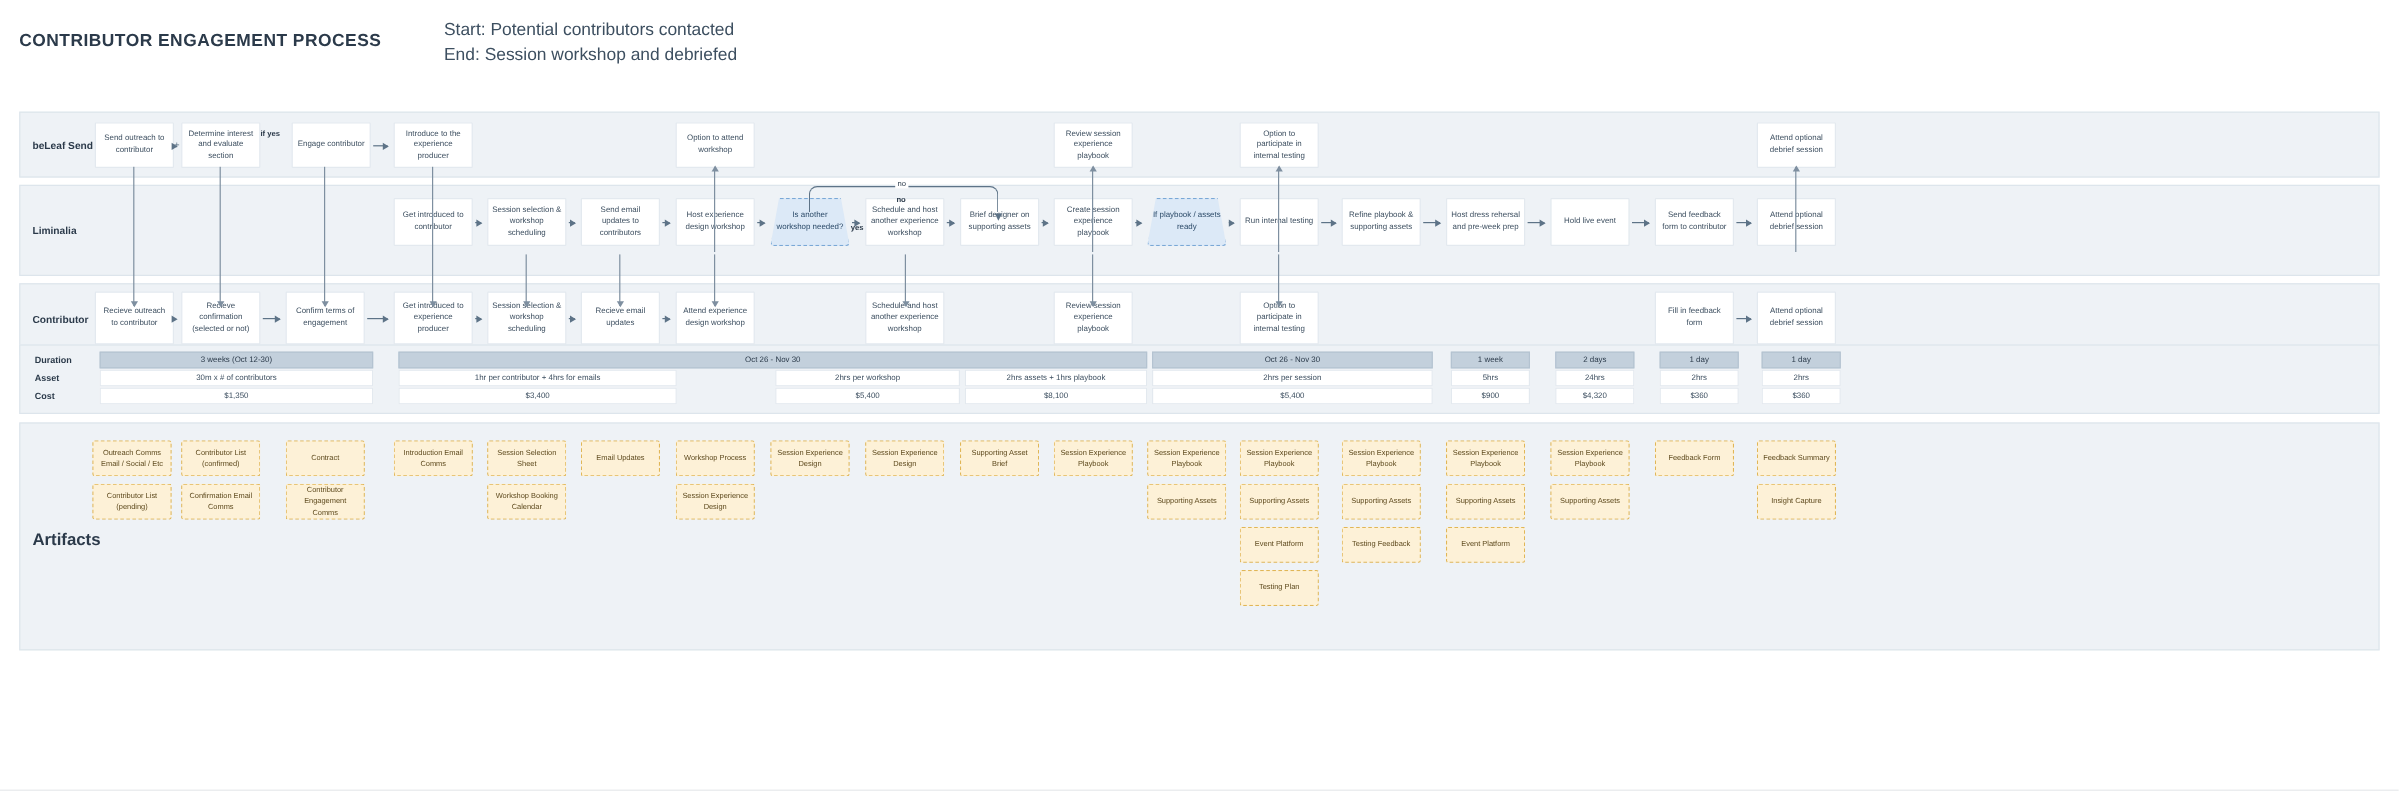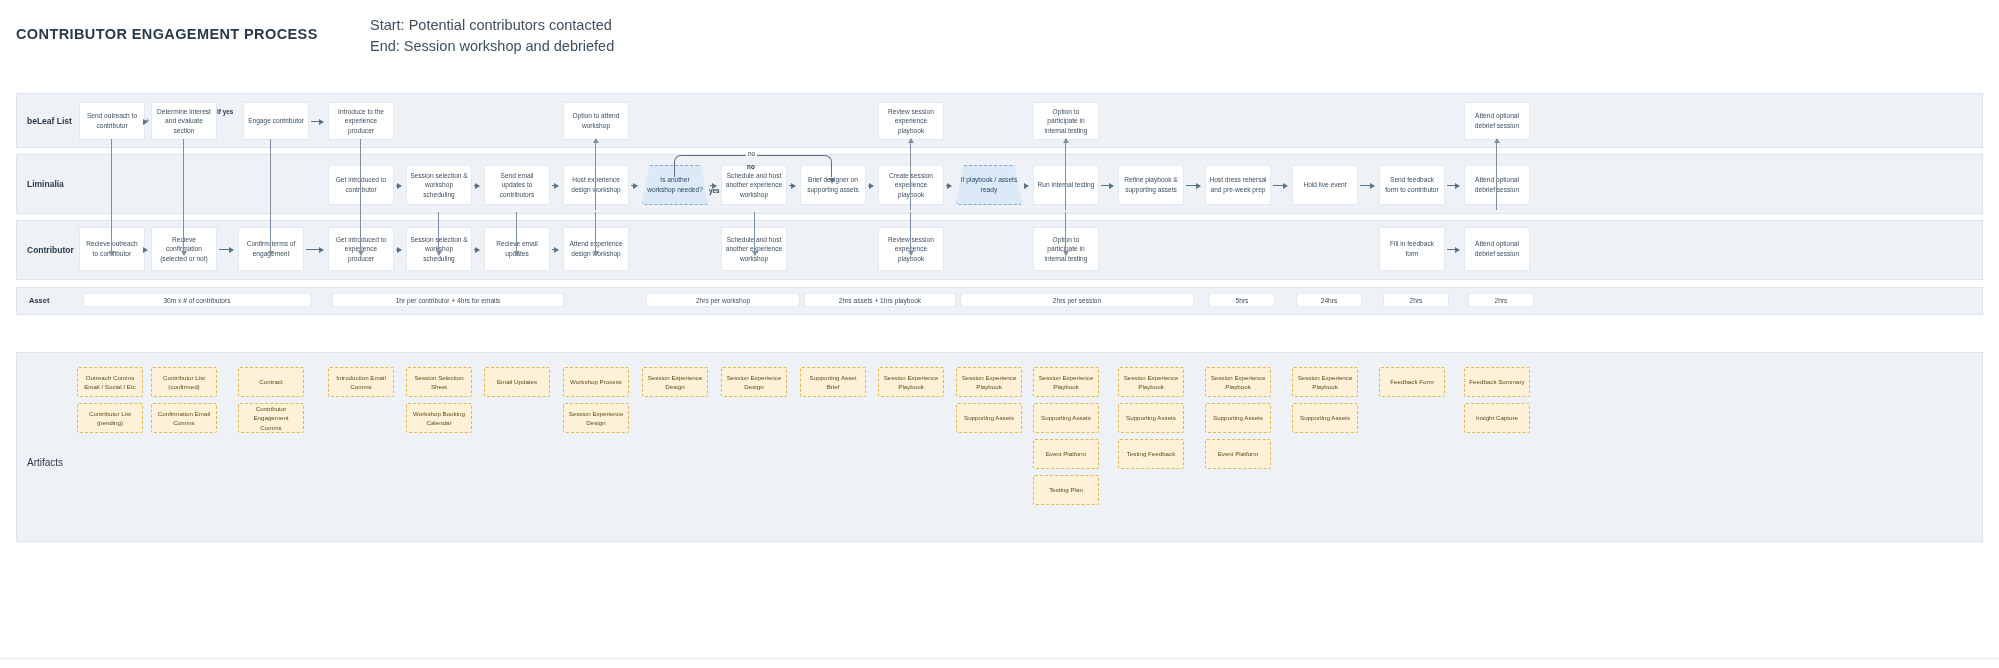--- a/index.html
+++ b/index.html
@@ -27,21 +27,21 @@
   
   .lanes { position:absolute; left:16px; top:93px; width:1967px; }
   .lane {
     position: relative;
     background: #eef2f6;
     border: 1px solid #dde5ec;
     width: 1967px;
     margin-bottom: 6px;
   }
   .lane-1 { height: 55px; }
-  .lane-2 { height: 60px; text-decoration: underline; }
+  .lane-2 { height: 76px; text-decoration: underline; }
   .lane-3 { height: 60px; }
   .lane-label {
     position: absolute; left: 10px; top: 50%;
     transform: translateY(-50%);
     font-size: 8.5px; font-weight: bold; color:#2b3a4a;
     width: 52px; text-align:left; line-height:1.2;
   }
 
   
   .node {
@@ -136,21 +136,21 @@
   }
   .mcell.head { background:#c3d0dc; border-color:#b4c3d1; color:#2b3a4a; }
 
   
   .artifacts {
     position:absolute; left:16px; top:352px; width:1967px; height: 190px;
     background:#eef2f6; border:1px solid #dde5ec;
   }
   .art-label {
     position:absolute; left:10px; top:88px;
-    font-size:10px; font-weight:normal; color:#2b3a4a;margin-top:16px;
+    font-size:14px; font-weight:bold; color:#2b3a4a;
   }
   .art {
     position:absolute;
     background:#fdf1d7;
     border:1px dashed #e0b657;
     border-radius:2px;
     font-size:6.2px; color:#5e4a1e;
     line-height:1.5; text-align:center;
     display:flex; align-items:center; justify-content:center;
     padding:2px 3px;
@@ -167,21 +167,21 @@
 <div class="page">
 
   <div class="hdr-title">CONTRIBUTOR ENGAGEMENT PROCESS</div>
   <div class="hdr-meta">
     <div>Start: Potential contributors contacted</div>
     <div>End: Session workshop and debriefed</div>
   </div>
 
   <div class="lanes">
     <div class="lane lane-1" id="lane0">
-      <div class="lane-label">beLeaf List</div>
+      <div class="lane-label">beLeaf Send</div>
     <div class="node" style="left: 62px; top: 8px; width: 66px; height: 38px;">Send outreach to contributor</div>
         <div class="arrow-h" style="left: 130px; top: 27px;"></div>
         <div class="node" style="left: 134px; top: 8px; width: 66px; height: 38px;">Determine interest and evaluate section</div>
         <div class="node" style="left: 226px; top: 8px; width: 66px; height: 38px;">Engage contributor</div>
         <div class="arrow-h" style="left: 294px; top: 27px; width: 12px;"></div>
         <div class="node" style="left: 311px; top: 8px; width: 66px; height: 38px;">Introduce to the experience producer</div>
         <div class="node" style="left: 546px; top: 8px; width: 66px; height: 38px;">Option to attend workshop</div>
         <div class="node" style="left: 861px; top: 8px; width: 66px; height: 38px;">Review session experience playbook</div>
         <div class="node" style="left: 1016px; top: 8px; width: 66px; height: 38px;">Option to participate in internal testing</div>
         <div class="node" style="left: 1447px; top: 8px; width: 66px; height: 38px;">Attend optional debrief session</div>
@@ -257,30 +257,52 @@
       <div class="vline up" style="left: 579px; top: 46px; height: 71px;"></div>
       <div class="vline up" style="left: 894px; top: 46px; height: 71px;"></div>
       <div class="vline up" style="left: 1049px; top: 46px; height: 71px;"></div>
       <div class="vline up" style="left: 1480px; top: 46px; height: 71px;"></div>
       <div class="loopback" style="left: 658px; top: 62px; width: 158px; height: 22px;"></div>
       <div class="loop-lbl" style="left: 730px; top: 57px;">no</div>
     </div>
 
   <div class="metrics" id="metrics">
       <div class="mrow">
+        <div class="mlabel">Duration</div>
+        <div class="mcell head" style="left: 62px; width: 228px;">3 weeks (Oct 12-30)</div>
+        <div class="mcell head" style="left: 311px; width: 624px;">Oct 26 - Nov 30</div>
+        <div class="mcell head" style="left: 939px; width: 234px;">Oct 26 - Nov 30</div>
+        <div class="mcell head" style="left: 1188px; width: 66px;">1 week</div>
+        <div class="mcell head" style="left: 1275px; width: 66px;">2 days</div>
+        <div class="mcell head" style="left: 1362px; width: 66px;">1 day</div>
+        <div class="mcell head" style="left: 1447px; width: 66px;">1 day</div>
+      </div>
+      <div class="mrow">
         <div class="mlabel">Asset</div>
         <div class="mcell" style="left: 62px; width: 228px;">30m x # of contributors</div>
         <div class="mcell" style="left: 311px; width: 232px;">1hr per contributor + 4hrs for emails</div>
         <div class="mcell" style="left: 625px; width: 154px;">2hrs per workshop</div>
         <div class="mcell" style="left: 783px; width: 152px;">2hrs assets + 1hrs playbook</div>
         <div class="mcell" style="left: 939px; width: 234px;">2hrs per session</div>
         <div class="mcell" style="left: 1188px; width: 66px;">5hrs</div>
         <div class="mcell" style="left: 1275px; width: 66px;">24hrs</div>
         <div class="mcell" style="left: 1362px; width: 66px;">2hrs</div>
         <div class="mcell" style="left: 1447px; width: 66px;">2hrs</div>
+      </div>
+      <div class="mrow">
+        <div class="mlabel">Cost</div>
+        <div class="mcell" style="left: 62px; width: 228px;">$1,350</div>
+        <div class="mcell" style="left: 311px; width: 232px;">$3,400</div>
+        <div class="mcell" style="left: 625px; width: 154px;">$5,400</div>
+        <div class="mcell" style="left: 783px; width: 152px;">$8,100</div>
+        <div class="mcell" style="left: 939px; width: 234px;">$5,400</div>
+        <div class="mcell" style="left: 1188px; width: 66px;">$900</div>
+        <div class="mcell" style="left: 1275px; width: 66px;">$4,320</div>
+        <div class="mcell" style="left: 1362px; width: 66px;">$360</div>
+        <div class="mcell" style="left: 1447px; width: 66px;">$360</div>
       </div>
     </div>
 
   <div class="artifacts" id="artifacts">
     <div class="art-label">Artifacts</div>
   <div class="art" style="left: 60px; top: 14px; width: 66px; height: 30px;">Outreach Comms Email / Social / Etc</div>
       <div class="art" style="left: 60px; top: 50px; width: 66px; height: 30px;">Contributor List (pending)</div>
       <div class="art" style="left: 134px; top: 14px; width: 66px; height: 30px;">Contributor List (confirmed)</div>
       <div class="art" style="left: 134px; top: 50px; width: 66px; height: 30px;">Confirmation Email Comms</div>
       <div class="art" style="left: 221px; top: 14px; width: 66px; height: 30px;">Contract</div>

